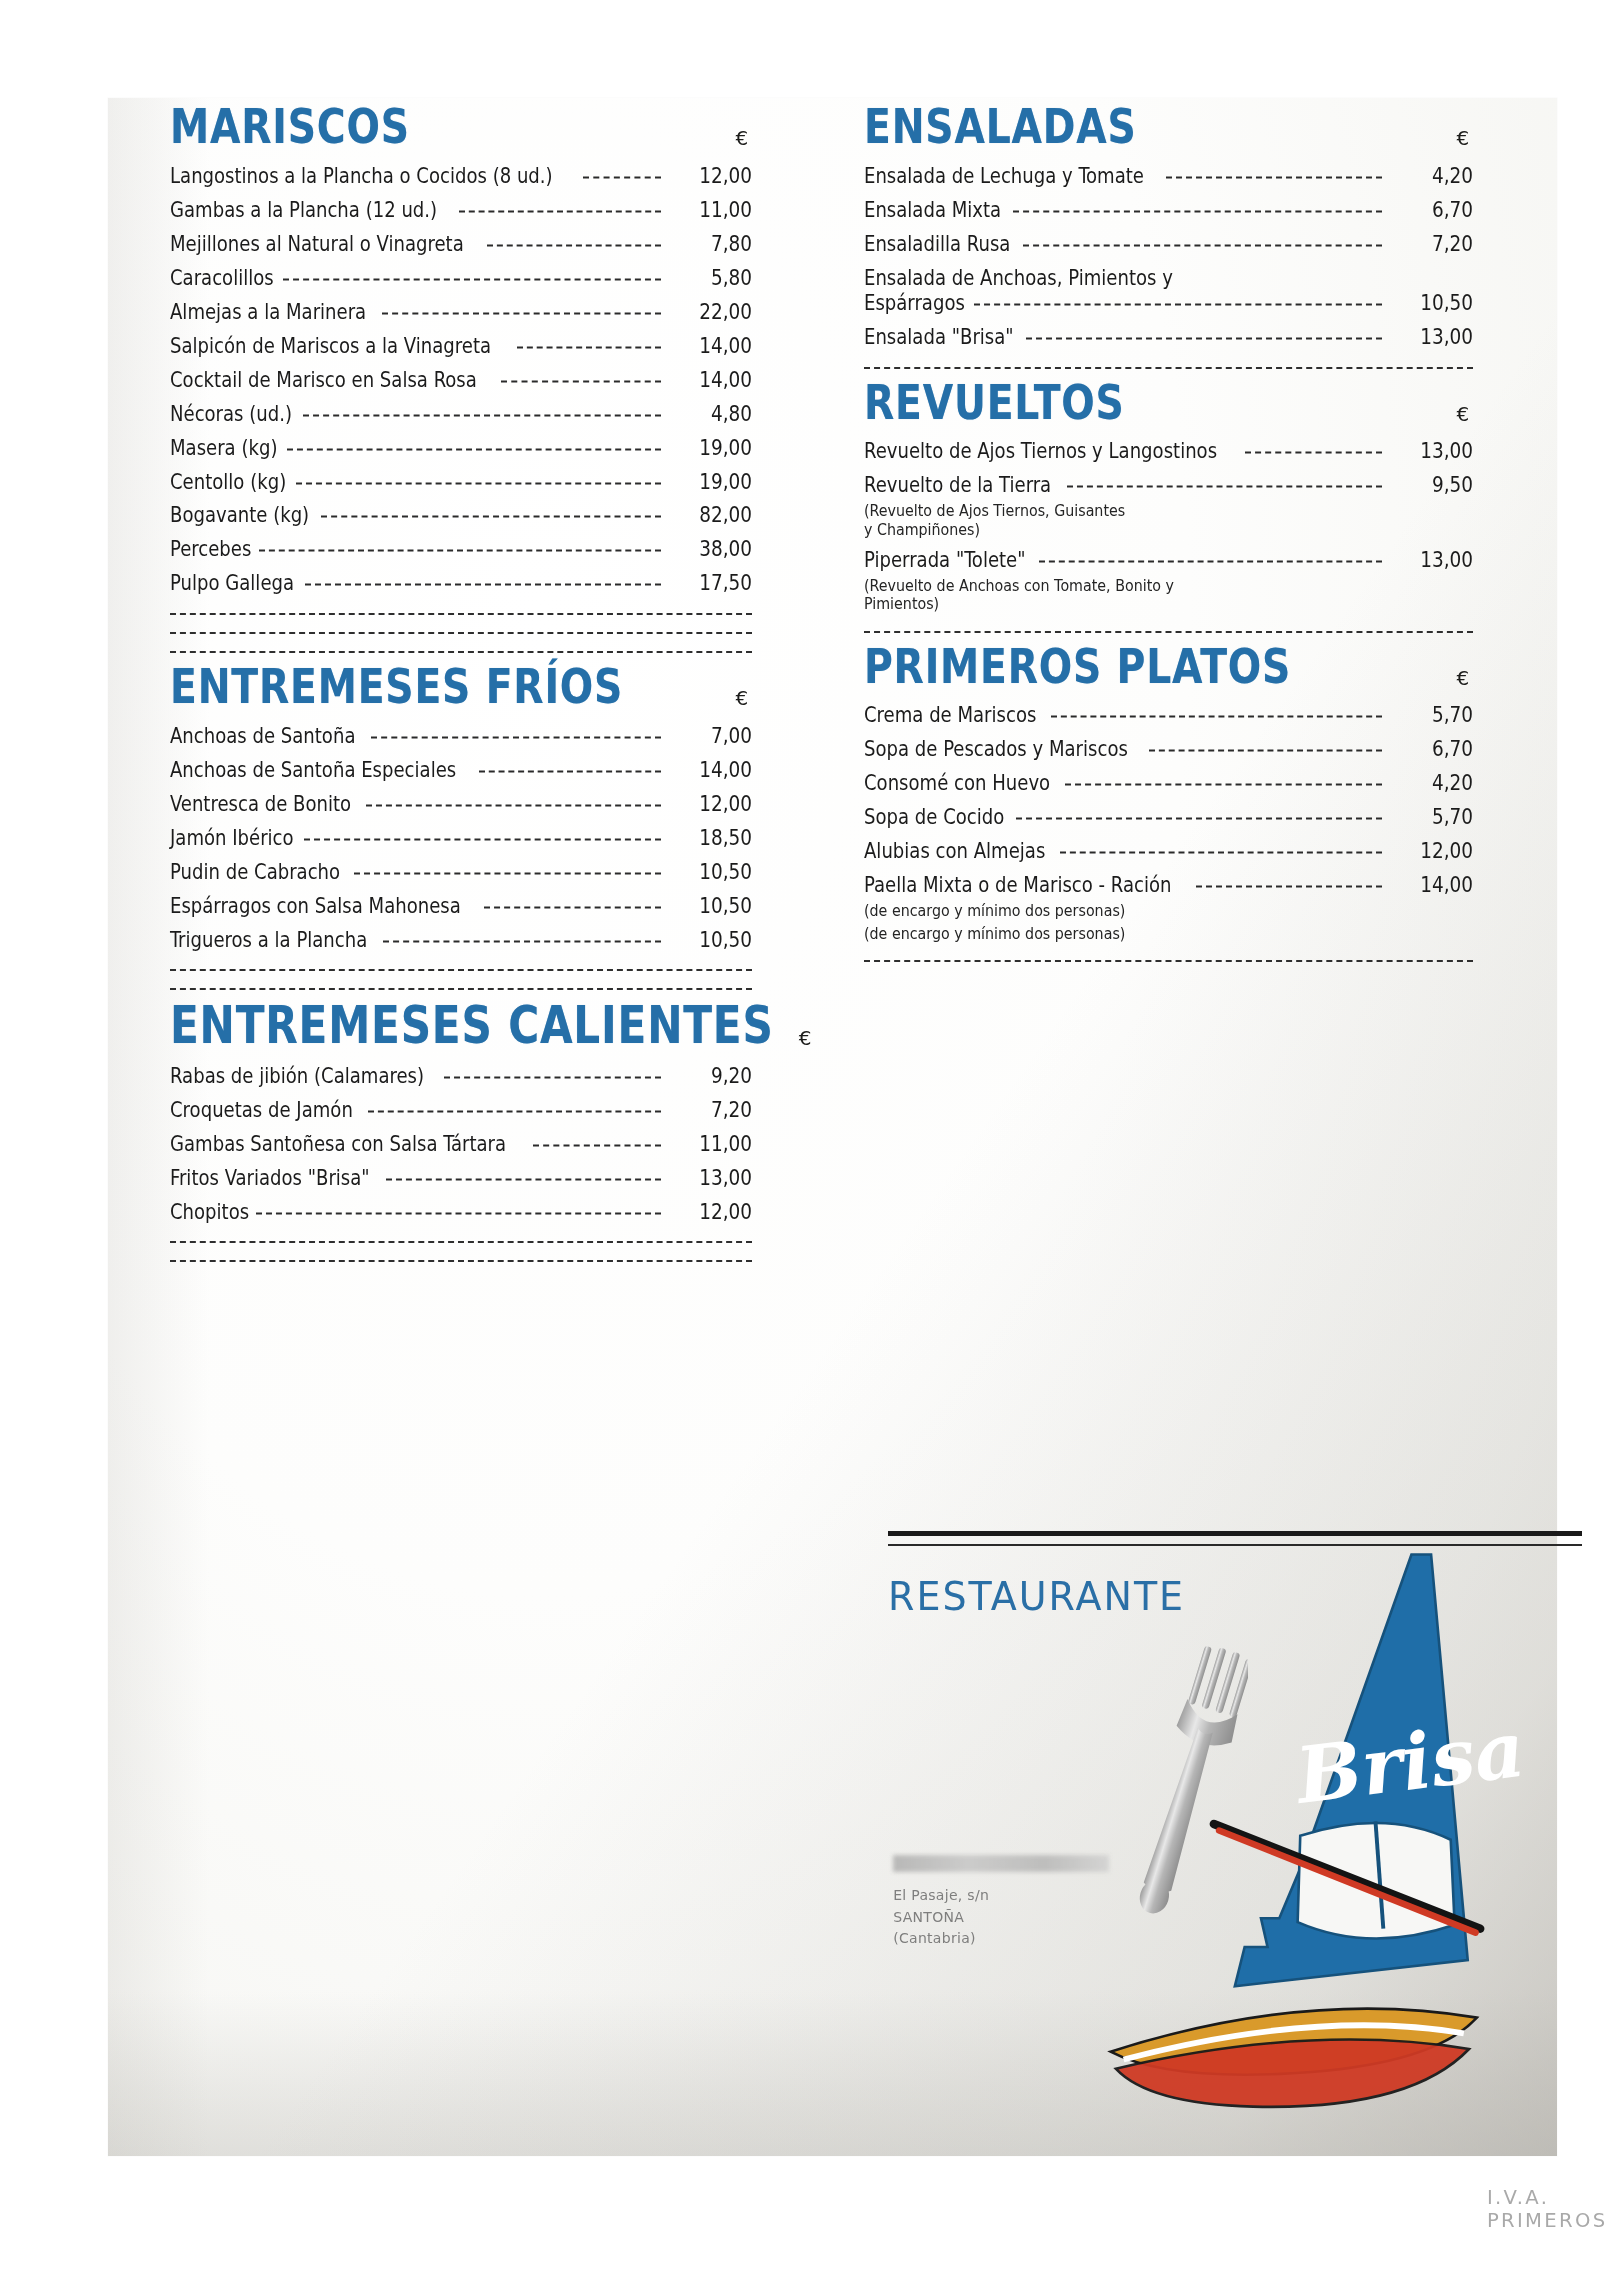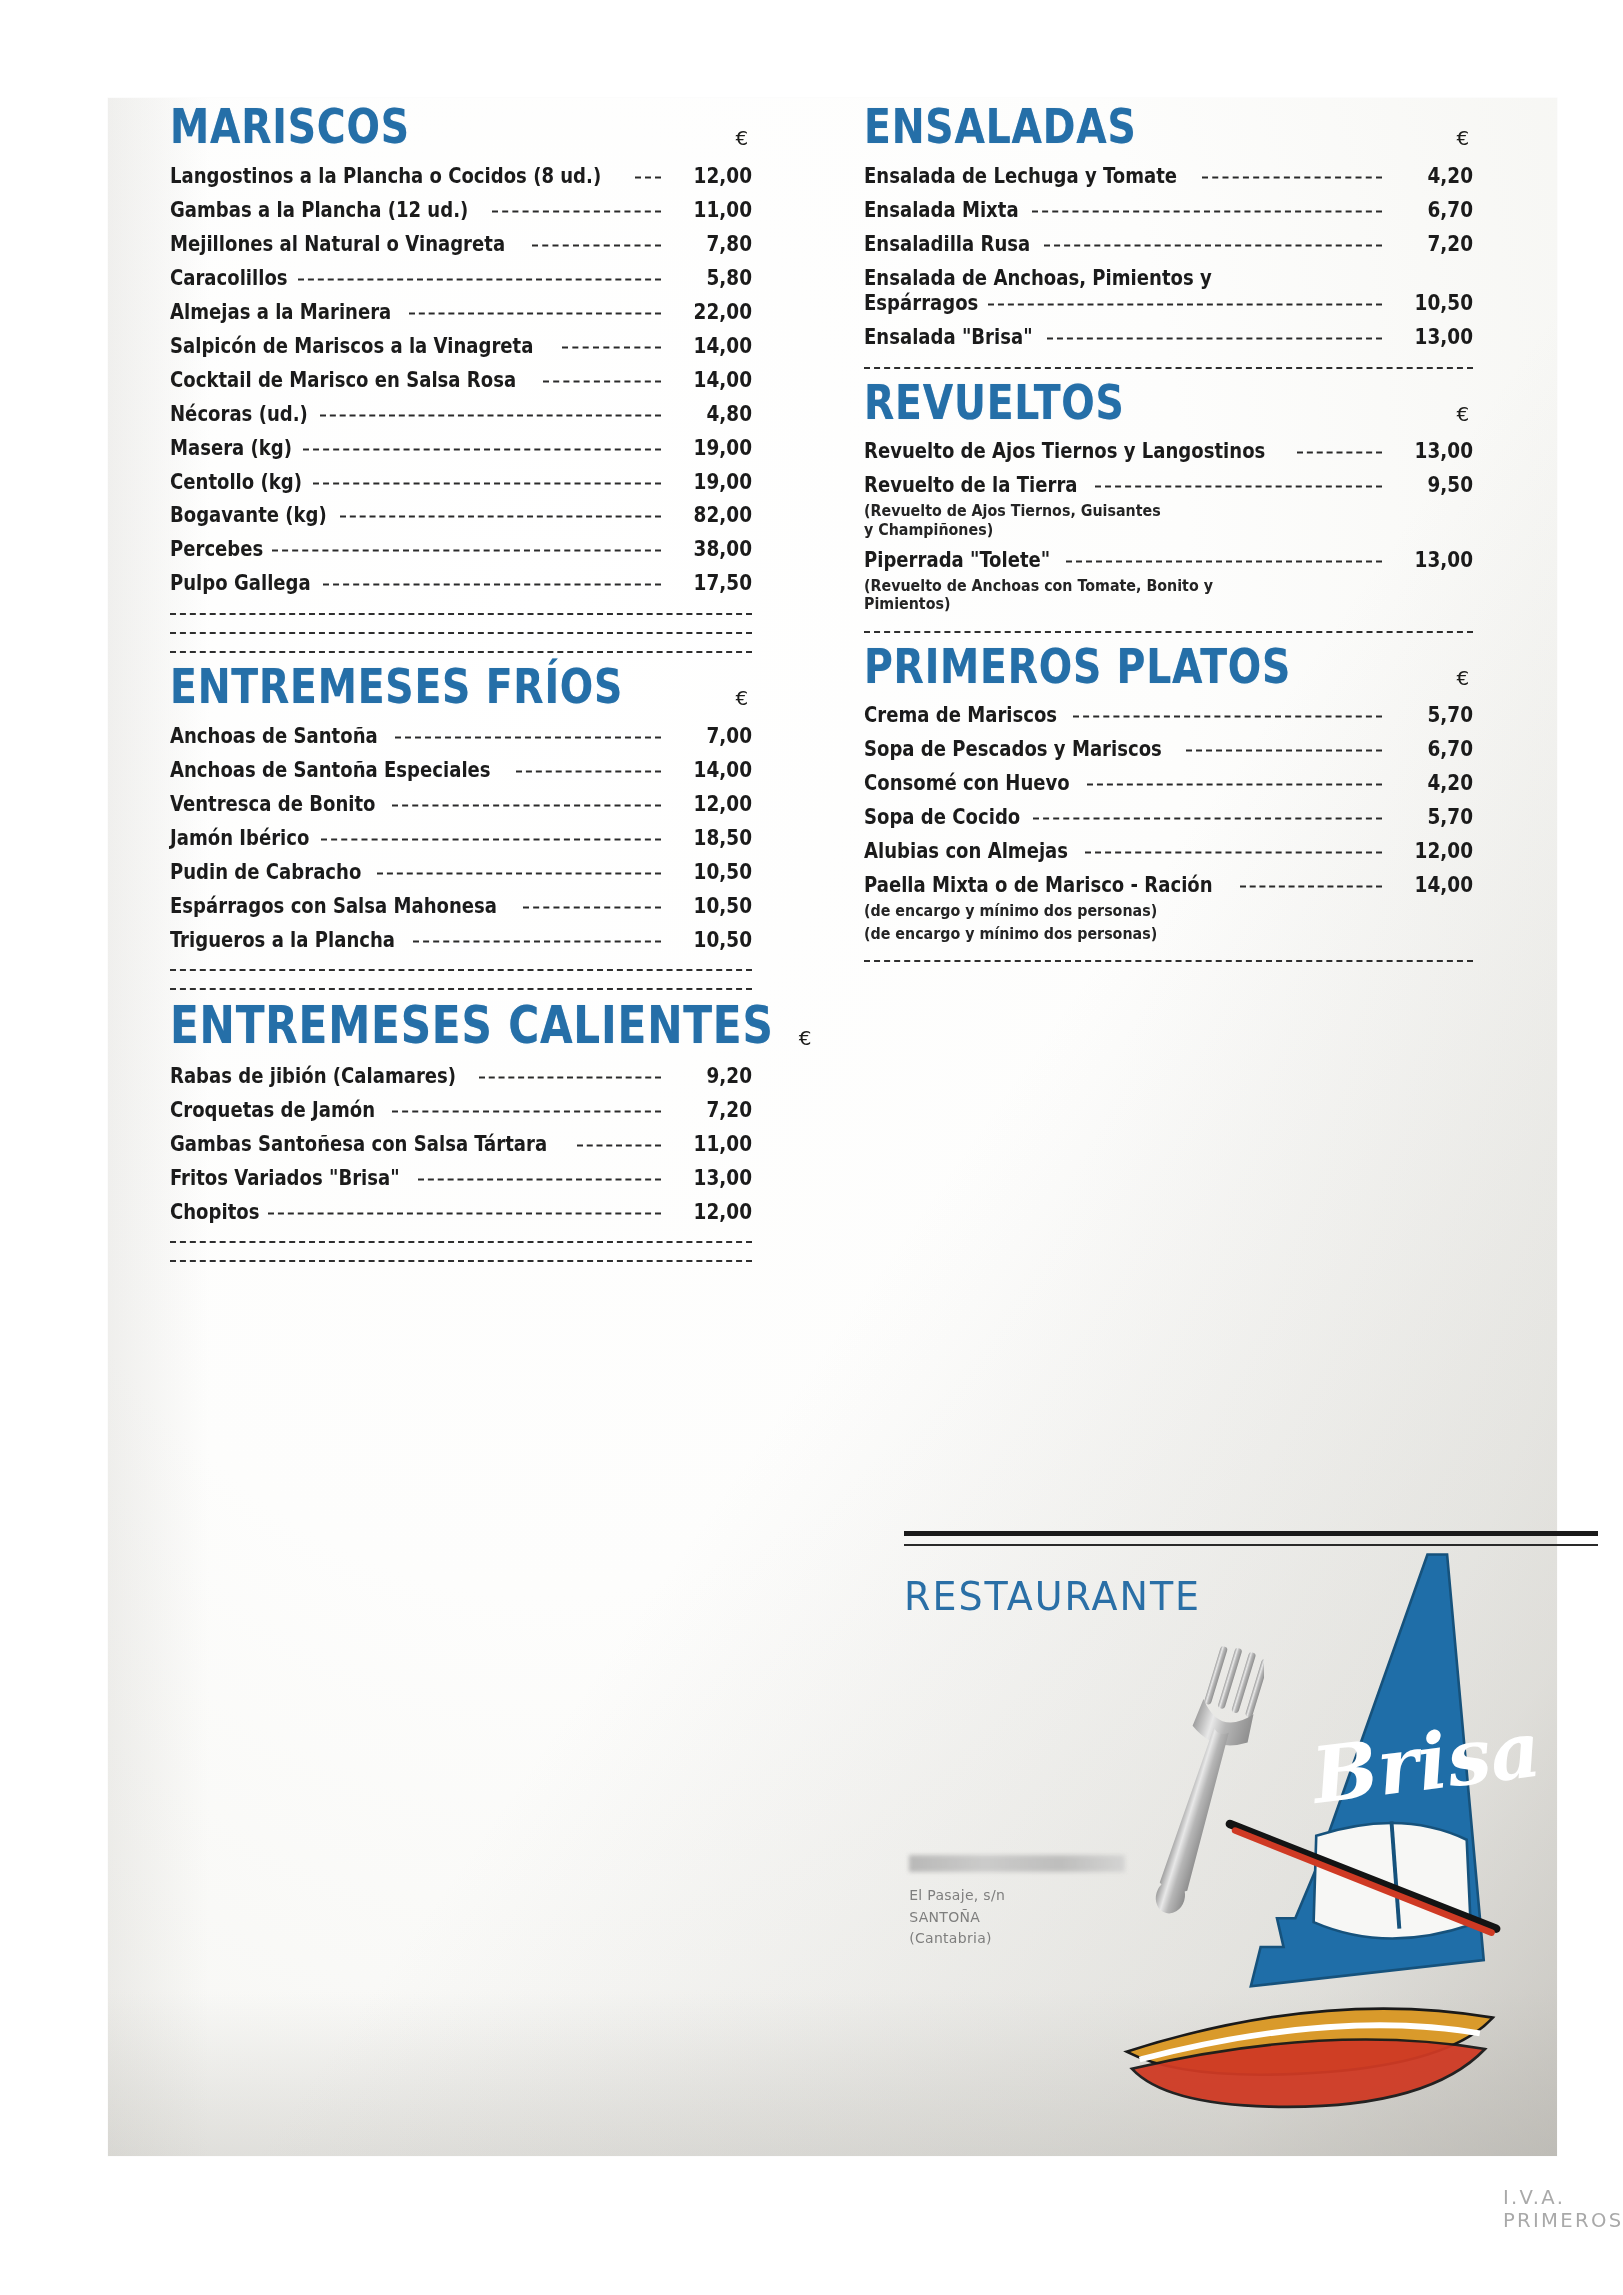--- a/index.html
+++ b/index.html
@@ -54,21 +54,21 @@
   }
   .sec-title.big{font-size:44px;}
   .euro{
     color:#1d1d1b;font-size:20px;line-height:1;
     transform:translateY(-2.6px);
     font-family:"DejaVu Sans","Liberation Sans",sans-serif;
     padding-right:3.9px;
   }
 
   
-  .items{display:block;font-weight:bold;}
+  .items{display:block;}
   .row{
     display:flex;align-items:baseline;
     margin-bottom:8.5px;
     font-size:21.6px;line-height:1.18;color:#1b1b1b;
     font-family:"DejaVu Sans","Liberation Sans",sans-serif;
     font-stretch:condensed;
   }
   .row .nm{
     white-space:nowrap;transform:scaleX(.93);transform-origin:left center;
   }
@@ -90,21 +90,21 @@
     transform:scaleX(.95);transform-origin:left center;
     font-family:"DejaVu Sans","Liberation Sans",sans-serif;
   }
 
   
   .dash{border-bottom:2.3px dashed #2e2e2e;height:0;margin:17px 0;}
   .rule-thick{height:5.9px;background:#1a1a1a;margin-top:2.6px;}
   .rule-thin{height:2px;background:#2a2a2a;margin-top:7.2px;}
 
   
-  #footer{position:absolute;left:796px;top:1430px;width:694px;height:628px;}
+  #footer{position:absolute;left:780px;top:1430px;width:694px;height:628px;}
   .restaurante{
     color:#2a6fa6;font-size:38px;letter-spacing:2px;
     font-family:"DejaVu Sans","Liberation Sans",sans-serif;
     font-weight:400;margin-top:27.5px;
     transform:scaleY(1.05);transform-origin:left top;
   }
   .addr{
     position:absolute;left:5.2px;top:327px;width:281px;
     color:#6b6b6b;font-size:14px;line-height:1.55;
     filter:blur(0.4px);opacity:.85;letter-spacing:0.3px;

